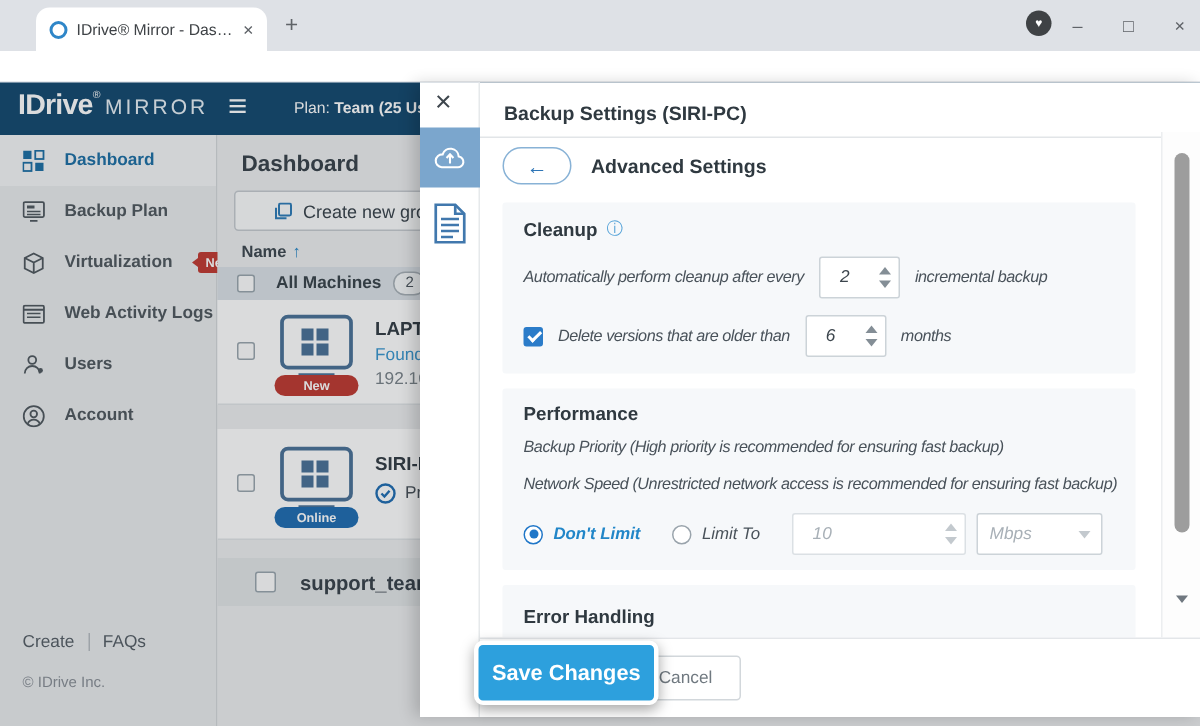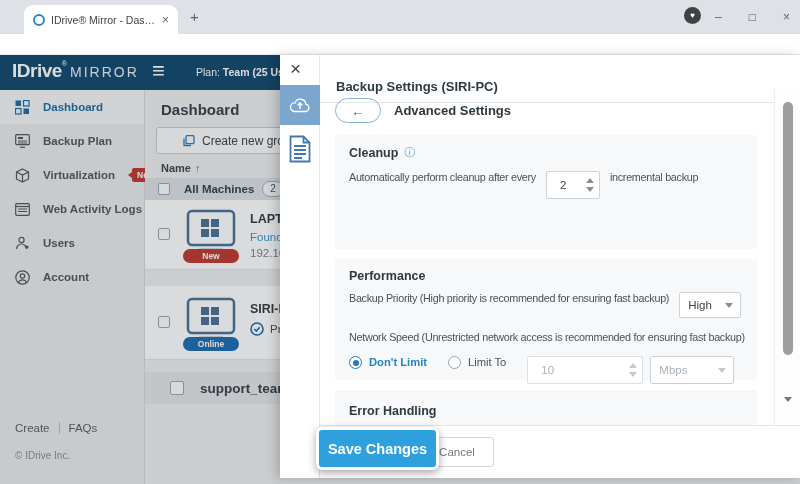--- a/index.html
+++ b/index.html
@@ -88,31 +88,31 @@
   
   .dim { left:0; top:55px; width:800px; height:429px; background:rgba(25,31,38,0.16); z-index:5; }
 
   
   .panel { left:280px; top:55px; width:520px; height:423px; background:#fff; z-index:10;
            box-shadow:-4px 0 10px rgba(0,0,0,0.18); }
   .pstrip { left:0; top:0; width:40px; height:423px; border-right:1px solid #e6e9eb; background:#fff; }
   .pclose { left:10px; top:3px; font-size:19px; color:#3e464d; }
   .ptab-active { left:0; top:30px; width:40px; height:40px; background:#7ba6cd; display:flex; align-items:center; justify-content:center; }
   .ptab-doc { left:9px; top:80px; }
-  .pheader { left:40px; top:15px; width:480px; height:33px; border-bottom:1px solid #e2e5e8; display:flex; align-items:center; }
+  .pheader { left:40px; top:4px; width:480px; height:33px; border-bottom:1px solid #e2e5e8; display:flex; align-items:center; }
   .ptitle { font-size:13px; font-weight:bold; color:#2f3940; padding-left:16px; }
   .pbody { left:40px; top:33px; width:454px; height:337px; overflow:hidden; }
   .advrow { left:15px; top:10px; display:flex; align-items:center; gap:13px; }
   .backpill { width:46px; height:25px; border:1.5px solid #88b2d6; border-radius:13px;
               display:flex; align-items:center; justify-content:center; font-size:14px; font-weight:bold; color:#2e75b6; }
   .advlabel { font-size:13px; font-weight:bold; color:#2f3940; }
   .pcard { left:15px; width:422px; background:#f6f8fa; border-radius:2px; padding:10px 14px; }
   .pcard h3 { font-size:12.5px; font-weight:bold; color:#2f3940; display:flex; align-items:center; gap:6px; }
   .info { font-size:11px; color:#56a3d8; font-weight:normal; }
-  .prow { display:flex; align-items:flex-start; gap:10px; margin-top:11px; }
+  .prow { display:flex; align-items:center; gap:10px; margin-top:11px;font-style:italic; }
   .plabel { font-size:10.8px; letter-spacing:-0.3px; color:#49525a; white-space:nowrap; }
   .spin { width:54px; height:28px; background:#fff; border:1px solid #ccd3d8; border-radius:2px;
           display:flex; align-items:center; flex:none; }
   .spin-val { flex:1; padding-left:13px; font-size:11.5px; color:#3c454d; }
   .arrcol { width:18px; display:flex; flex-direction:column; align-items:center; gap:4px; }
   .tri-up { width:0; height:0; border-left:4px solid transparent; border-right:4px solid transparent; border-bottom:5px solid #848e96; }
   .tri-dn { width:0; height:0; border-left:4px solid transparent; border-right:4px solid transparent; border-top:5px solid #848e96; }
   .disabled .spin-val, .disabled .sel-val { color:#a8b0b7; }
   .disabled { border-color:#dbe0e4; }
   .disabled .tri-up { border-bottom-color:#c3c9ce; } .disabled .tri-dn { border-top-color:#c3c9ce; }
@@ -363,32 +363,40 @@
         <span class="plabel">Automatically perform cleanup after every</span>
         <div class="spin">
           <span class="spin-val">2</span>
           <span class="arrcol">
               <span class="tri-up"></span>
               <span class="tri-dn"></span>
             </span>
         </div>
         <span class="plabel">incremental backup</span>
       </div>
+      <div class="prow">
+        <span class="cb checked" style="width:13px;height:13px;"></span>
+        <span class="plabel">Delete versions that are older than</span>
+        <div class="spin">
+          <span class="spin-val">6</span>
+          <span class="arrcol">
+              <span class="tri-up"></span>
+              <span class="tri-dn"></span>
+            </span>
+        </div>
+        <span class="plabel">months</span>
+      </div>
     </div>
 
     <div class="abs pcard" style="top:171px;height:121px;">
       <h3>
         <span>Performance</span>
       </h3>
       <div class="prow" style="margin-top:9px;">
         <span class="plabel">Backup Priority (High priority is recommended for ensuring fast backup)</span>
-        <div class="sel" style="width:62px;">
-          <span class="sel-val">High</span>
-          <span class="tri-dn"></span>
-        </div>
       </div>
       <div class="prow" style="margin-top:13px;">
         <span class="plabel">Network Speed (Unrestricted network access is recommended for ensuring fast backup)</span>
       </div>
       <div class="prow" style="margin-top:13px;gap:7px;">
         <span class="radio sel-r"></span>
         <span class="rlabel-on">Don't Limit</span>
         <span style="width:7px;"></span>
         <span class="radio"></span>
         <span class="rlabel-off">Limit To</span>

